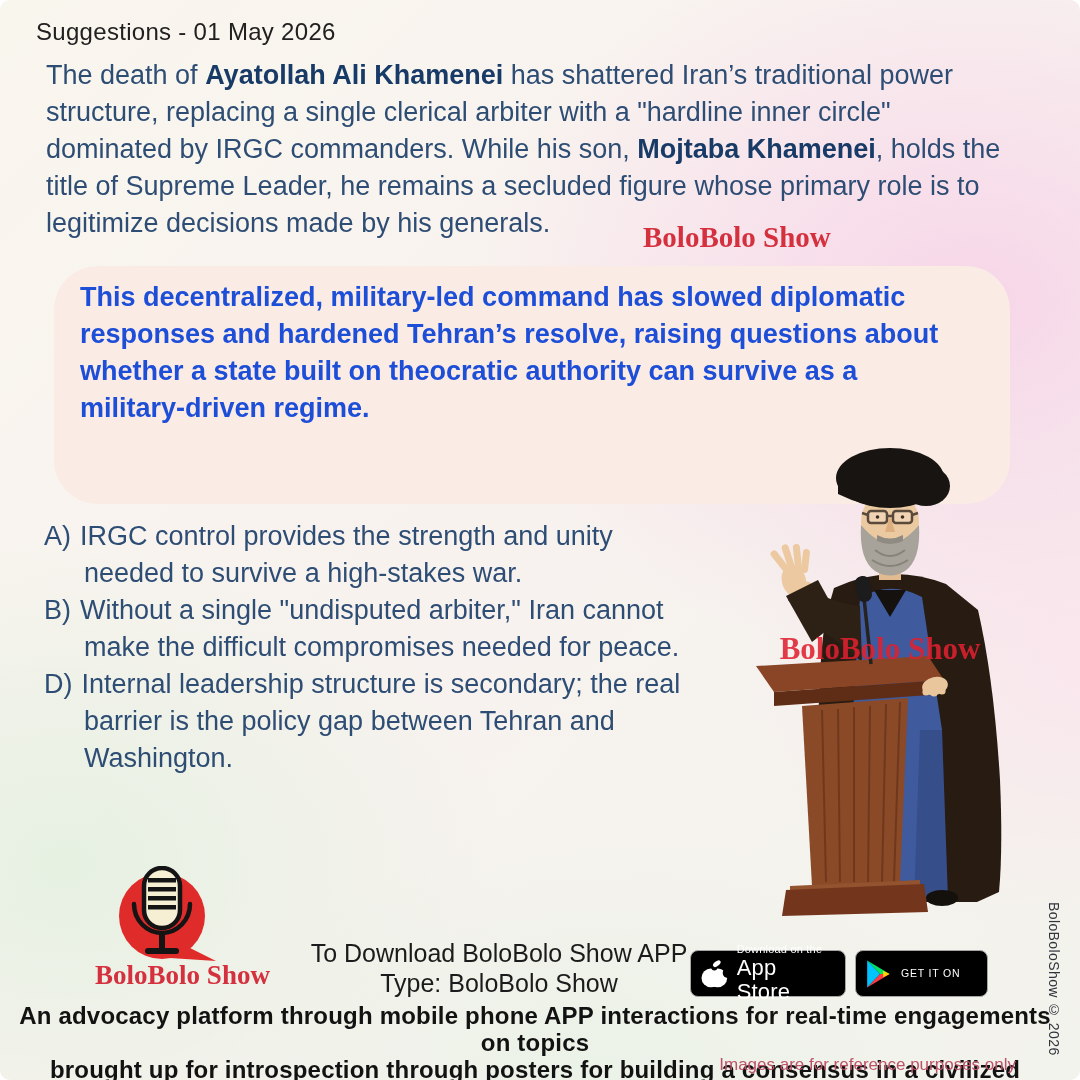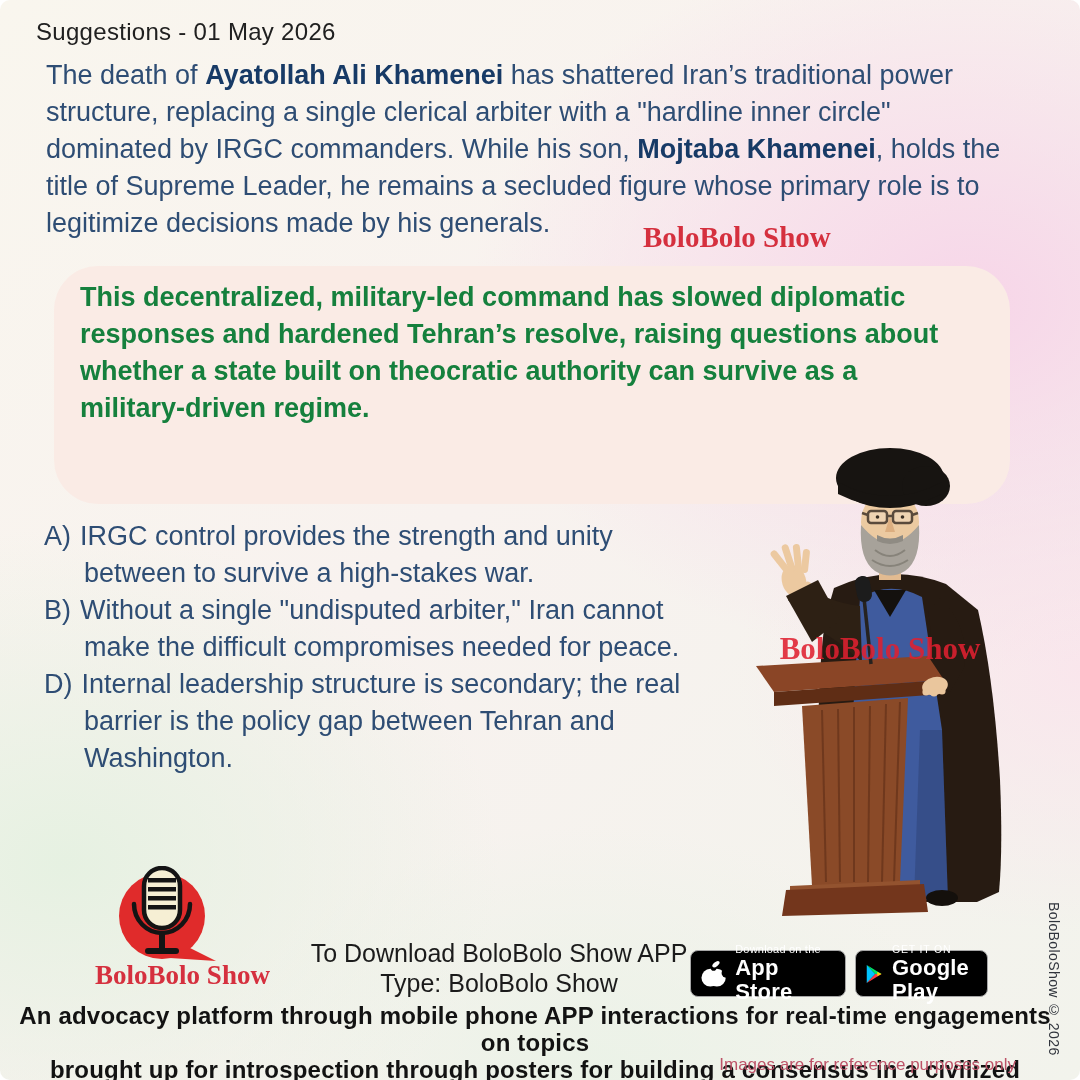--- a/index.html
+++ b/index.html
@@ -31,21 +31,21 @@
     position: absolute; left: 643px; top: 221px;
     font-family: "Liberation Serif", serif; font-weight: bold;
     font-size: 29px; color: #d5303e;
   }
   .highlight-box {
     position: absolute; left: 54px; top: 266px; width: 956px; min-height: 238px;
     background: #faebe5; border-radius: 44px;
     padding: 13px 18px 14px 26px;
   }
   .highlight-box p {
-    font-size: 27px; line-height: 37px; font-weight: bold; color: #15803d;
+    font-size: 27px; line-height: 37px; font-weight: bold; color: #1d4ed8;
     white-space: pre-line;
   }
   .options {
     position: absolute; left: 44px; top: 518px; width: 768px;
     font-size: 27px; line-height: 37px; color: #2e4d74;
   }
   .option { padding-left: 40px; text-indent: -40px; white-space: pre-line; }
   .opt-label { margin-right: 9px; }
   .illus { position: absolute; left: 742px; top: 430px; width: 288px; height: 508px; }
   .logo-svg { position: absolute; left: 112px; top: 866px; width: 140px; height: 96px; }
@@ -62,21 +62,21 @@
     position: absolute; top: 934px; height: 47px;
     background: #000; border: 1.5px solid #a6a6a6; border-radius: 8px;
     display: flex; align-items: center; padding: 0 10px; gap: 9px;
     color: #fff; cursor: pointer; margin-top: 16px;
   }
   .badge-apple { left: 690px; width: 156px; }
   .badge-gplay { left: 855px; width: 133px; }
   .badge-text { display: flex; flex-direction: column; justify-content: center; }
   .badge-top { font-size: 11px; line-height: 13px; letter-spacing: 0.2px; }
   .badge-top-caps { font-size: 10.5px; line-height: 13px; letter-spacing: 0.8px; }
-  .badge-bottom { font-size: 22px; line-height: 24px; font-weight: bold; letter-spacing: 0.2px; }
+  .badge-bottom { font-size: 22px; line-height: 24px; font-weight: normal; letter-spacing: 0.2px; }
   .tagline {
     position: absolute; left: 10px; top: 1002px; width: 1050px; text-align: center;
     font-size: 24px; line-height: 27px; font-weight: bold; color: #121212;
     white-space: pre-line; letter-spacing: 0.2px;
   }
   .vert-copy {
     position: absolute; left: 1046px; top: 902px; height: 172px;
     writing-mode: vertical-rl; font-size: 14px; color: #30343c; letter-spacing: 0.4px;
   }
   .disclaimer {
@@ -101,21 +101,21 @@
 
   <div class="highlight-box">
     <p>This decentralized, military-led command has slowed diplomatic
 responses and hardened Tehran’s resolve, raising questions about
 whether a state built on theocratic authority can survive as a
 military-driven regime.</p>
   </div>
 
   <div class="options">
     <div class="option"><span class="opt-label">A)</span><span>IRGC control provides the strength and unity
-between to survive a high-stakes war.</span></div>
+needed to survive a high-stakes war.</span></div>
     <div class="option"><span class="opt-label">B)</span><span>Without a single "undisputed arbiter," Iran cannot
 make the difficult compromises needed for peace.</span></div>
     <div class="option"><span class="opt-label">D)</span><span>Internal leadership structure is secondary; the real
 barrier is the policy gap between Tehran and
 Washington.</span></div>
   </div>
 
   <svg class="illus" viewBox="0 0 288 508">
     <g>
 
@@ -235,21 +235,20 @@
 
   <div class="badge badge-gplay">
     <svg width="26" height="30" viewBox="0 0 44 48">
       <polygon points="2,1 2,47 24,24" fill="#00c4ff"></polygon>
       <polygon points="2,1 40,24 24,24" fill="#00e363"></polygon>
       <polygon points="2,47 24,24 40,24" fill="#ff3a44"></polygon>
       <polygon points="29,18.5 40,24 29,29.5" fill="#ffd400"></polygon>
     </svg>
     <div class="badge-text">
       <span class="badge-top-caps">GET IT ON</span>
-      <span class="badge-bottom">Google Play</span>
     </div>
   </div>
 
   <div class="tagline">An advocacy platform through mobile phone APP interactions for real-time engagements on topics
 brought up for introspection through posters for building a consensus in a civilized society.</div>
 
   <div class="vert-copy">BoloBoloShow © 2026</div>
 
   <div class="disclaimer">Images are for reference purposes only</div>
 

